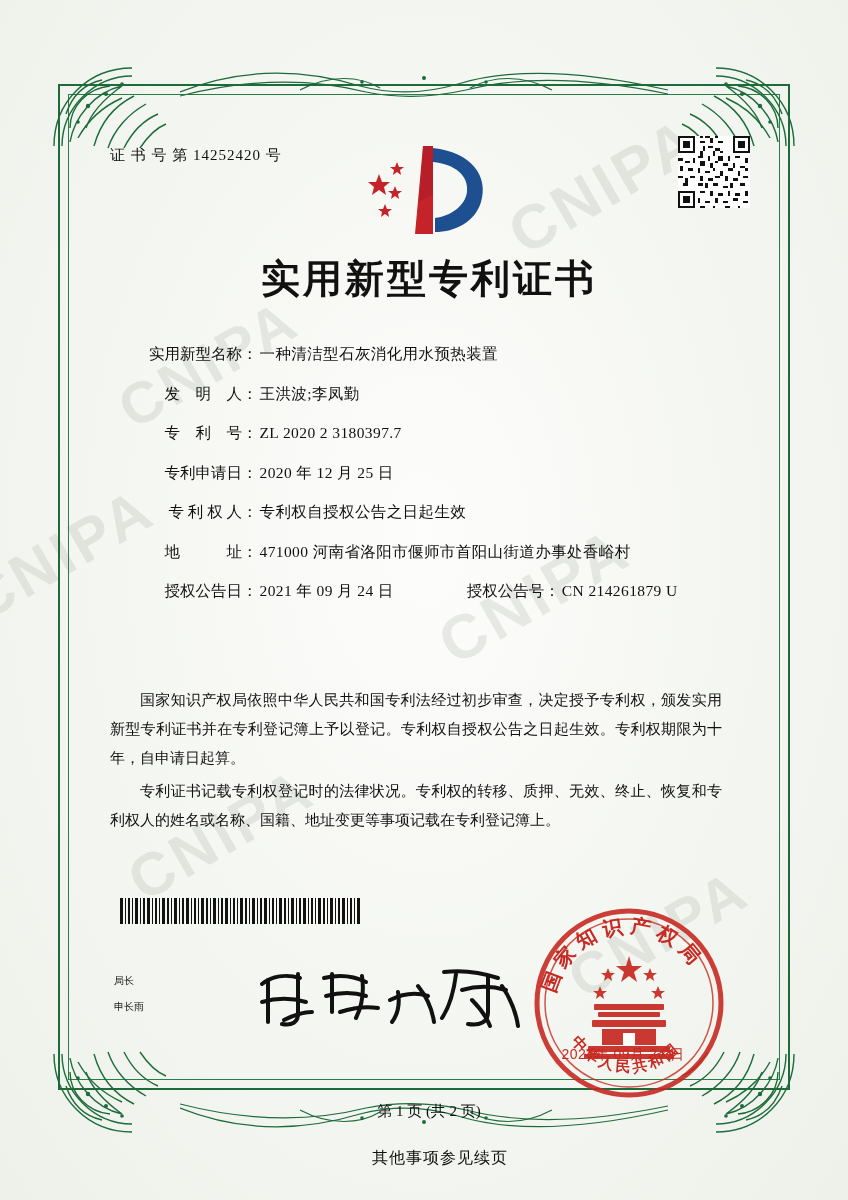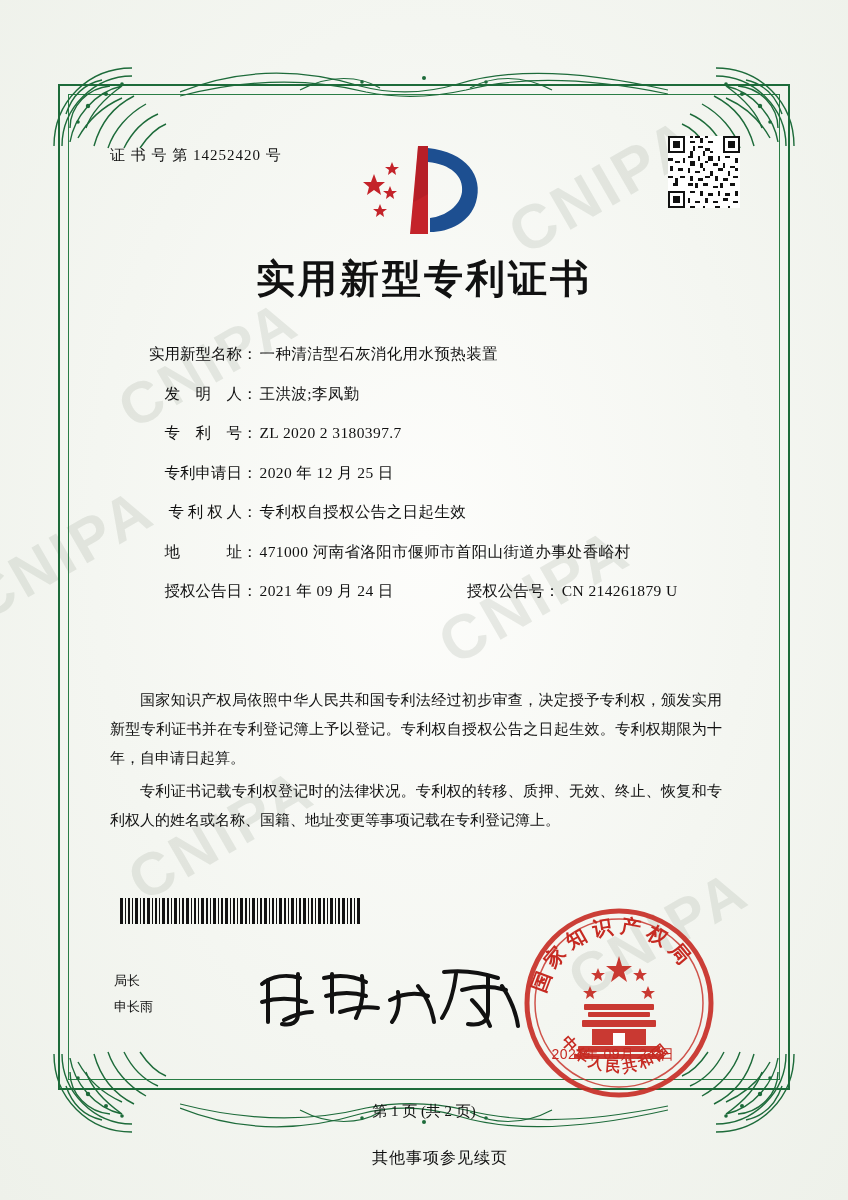--- a/index.html
+++ b/index.html
@@ -83,20 +83,21 @@
   .edge-top { top: 64px; }
   .edge-bottom { bottom: 64px; transform: scaleY(-1); }
 
   
   .content {
     position: absolute;
     left: 68px;
     top: 94px;
     width: 712px;
     height: 986px;
+    padding-left: 10px;
   }
 
   .cert-no {
     position: absolute;
     left: 42px;
     top: 52px;
     font-size: 15px;
     letter-spacing: 1px;
     color: #111;
   }
@@ -183,21 +184,21 @@
     left: 52px;
     top: 804px;
     height: 26px;
     width: 240px;
   }
 
   .signer {
     position: absolute;
     left: 46px;
     top: 874px;
-    font-size: 13px;
+    font-size: 10px;
     line-height: 26px;
     color: #111;
   }
 
   .handwriting {
     position: absolute;
     left: 180px;
     top: 862px;
     width: 290px;
     height: 80px;

